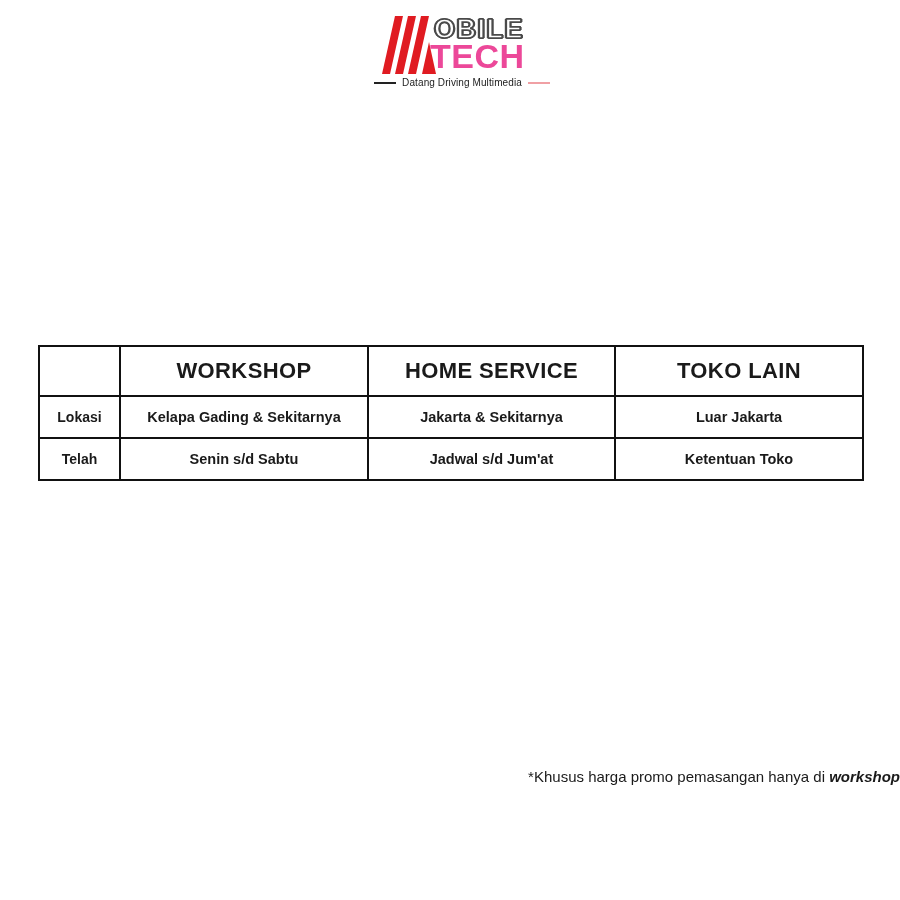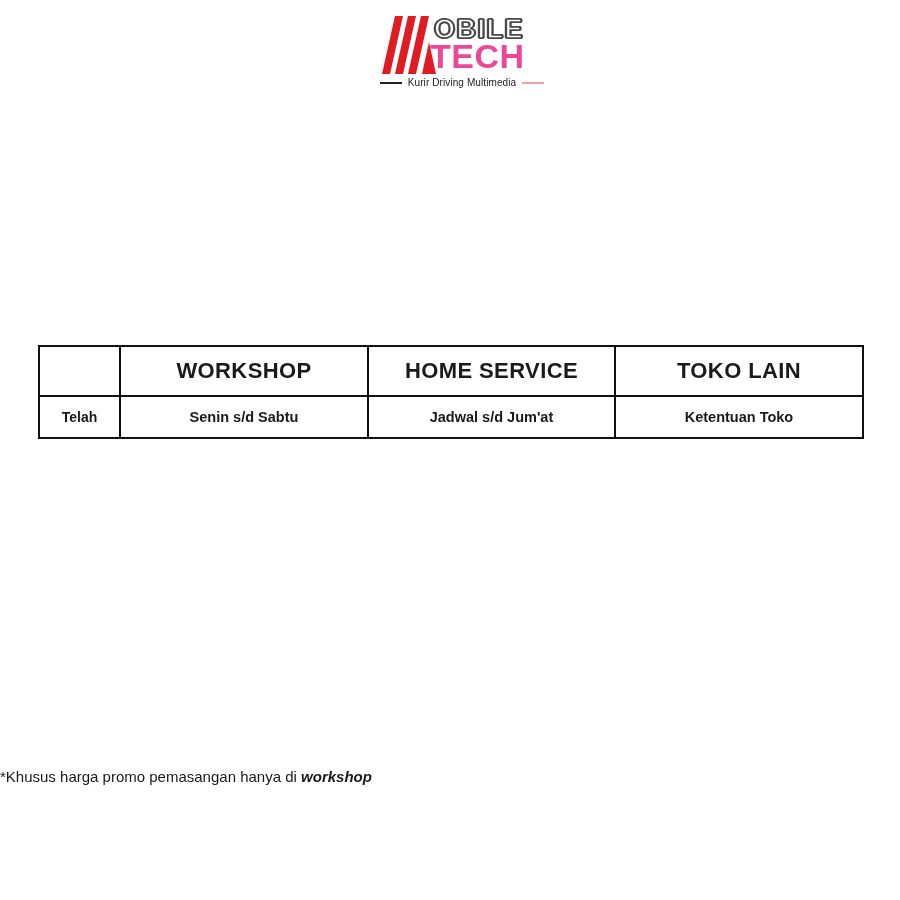--- a/index.html
+++ b/index.html
@@ -139,21 +139,21 @@
     font-size: 14px;
     font-weight: bold;
   }
 
   
   .footnote {
     position: absolute;
     left: 0;
     top: 768px;
     width: 900px;
-    text-align: left;
+    text-align: right;
     font-family: "Liberation Sans", sans-serif;
     font-size: 15px;
     color: #1a1a1a;
   }
   .footnote .em {
     font-weight: bold;
     font-style: italic;
   }
 </style>
 </head>
@@ -167,21 +167,21 @@
         <polygon points="13,58 26,0 34,0 21,58" fill="#E01B21"></polygon>
         <polygon points="26,58 39,0 47,0 34,58" fill="#E01B21"></polygon>
         <polygon points="40,58 47,26 54,58" fill="#E01B21"></polygon>
       </svg>
     </span>
     <span class="logo-obile">OBILE</span>
     <span class="logo-tech">TECH</span>
   </div>
   <div class="logo-tagline-row">
     <span class="tag-rule-left"></span>
-    <span class="logo-tagline">Kurir Driving Multimedia</span>
+    <span class="logo-tagline">Datang Driving Multimedia</span>
     <span class="tag-rule-right"></span>
   </div>
 </div>
 
 <div class="table-wrap">
   <table class="compare">
     <colgroup>
       <col class="c-label">
         <col class="c-a">
         <col class="c-b">
@@ -190,20 +190,26 @@
     <thead>
       <tr>
         <th class="corner-blank"></th>
         <th class="head-cell">WORKSHOP</th>
         <th class="head-cell">HOME SERVICE</th>
         <th class="head-cell">TOKO LAIN</th>
       </tr>
     </thead>
     <tbody>
       <tr>
+        <td class="row-label">Lokasi</td>
+        <td>Kelapa Gading &amp; Sekitarnya</td>
+        <td>Jakarta &amp; Sekitarnya</td>
+        <td>Luar Jakarta</td>
+      </tr>
+      <tr>
         <td class="row-label">Telah</td>
         <td>Senin s/d Sabtu</td>
         <td>Jadwal s/d Jum'at</td>
         <td>Ketentuan Toko</td>
       </tr>
     </tbody>
   </table>
 </div>
 
 <div class="footnote">

